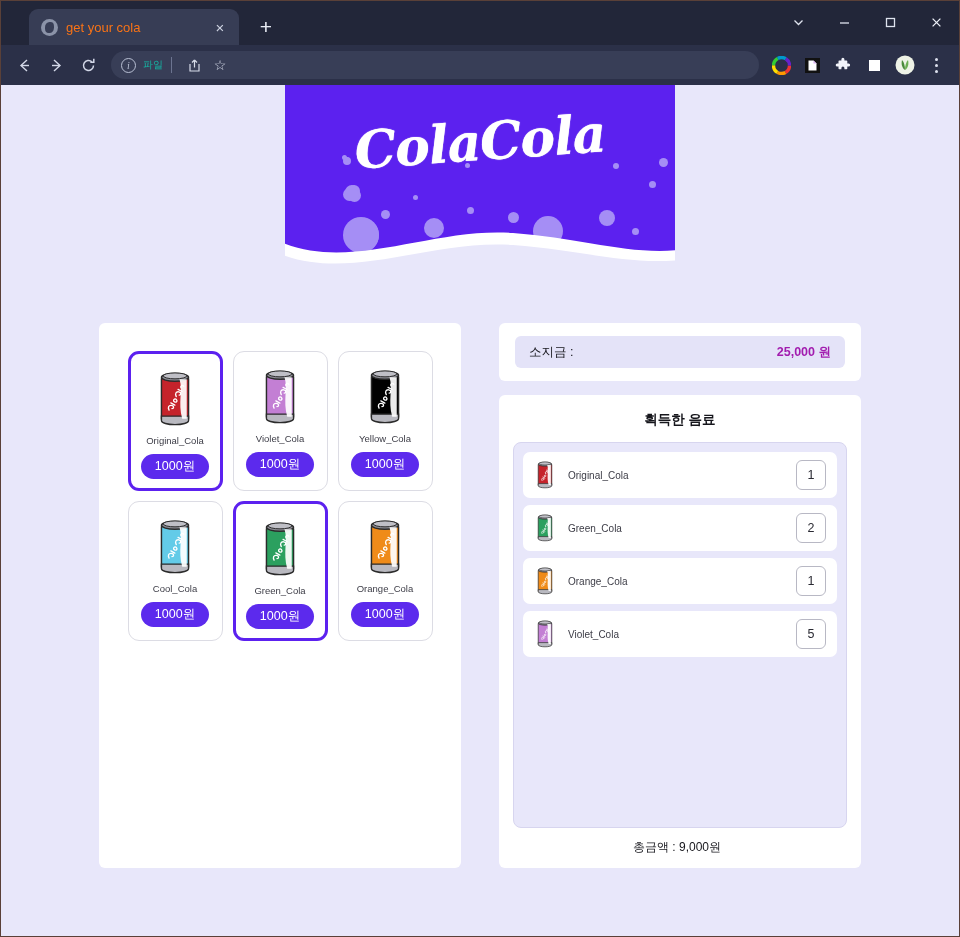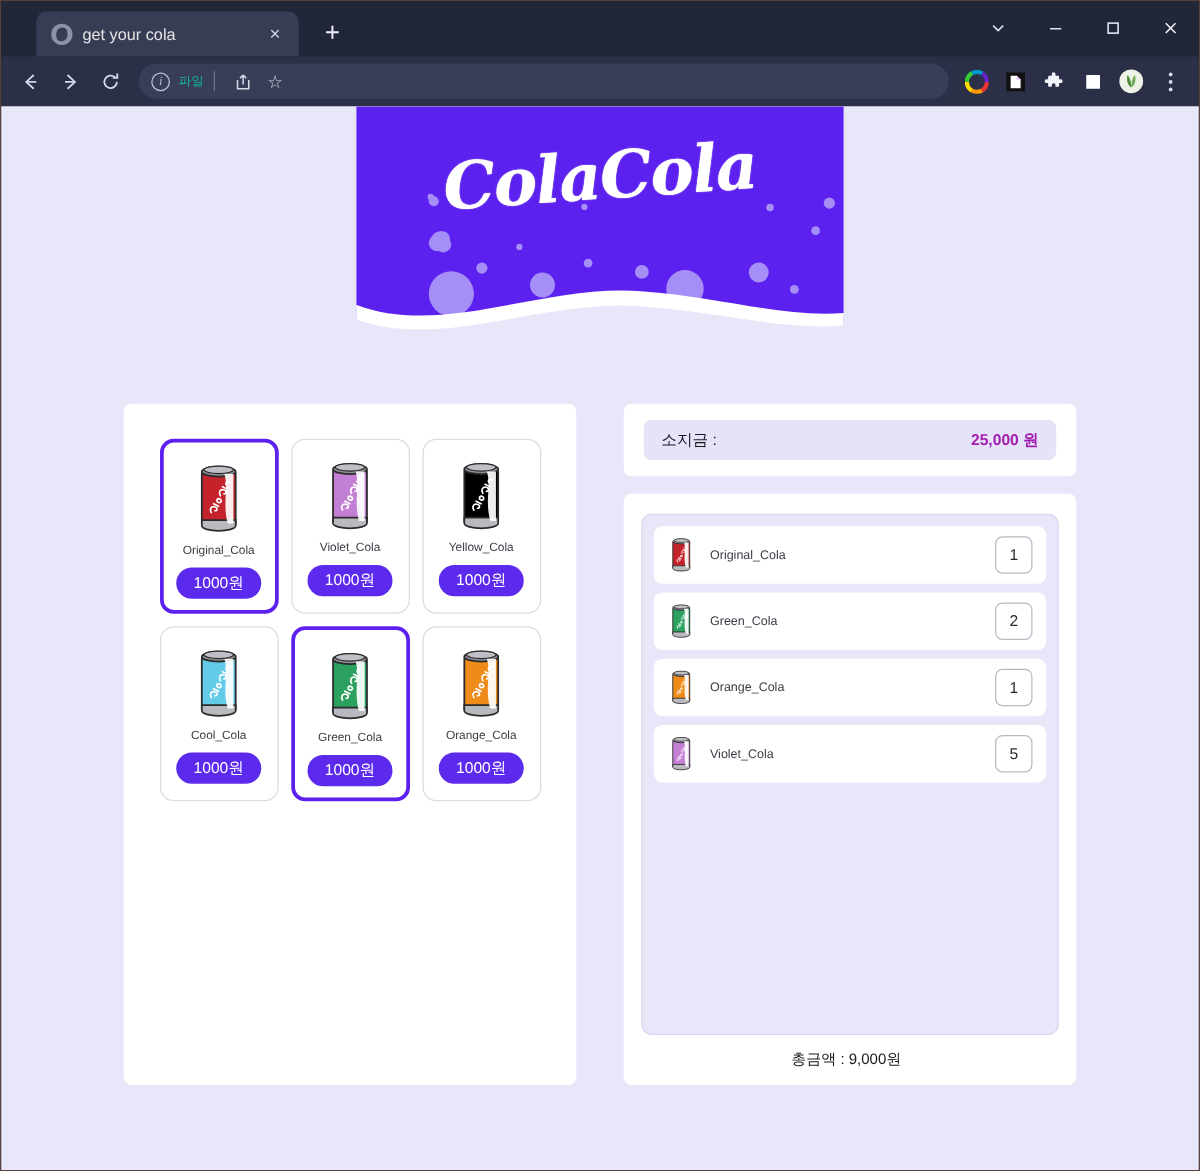--- a/index.html
+++ b/index.html
@@ -15,21 +15,21 @@
              background: #202437; border: 1px solid #5a4038; }
 
   .tabstrip { height: 44px; background: #222639; display: flex; align-items: flex-end;
               position: relative; flex: 0 0 44px; }
   .tab { margin-left: 28px; width: 210px; height: 36px; background: #373d55;
          border-radius: 9px 9px 0 0; display: flex; align-items: center; padding: 0 8px; }
   .tab-favicon { width: 17px; height: 17px; border-radius: 50%;
                  background: #8b93a8; margin: 0 8px 0 4px; position: relative; flex:0 0 17px; }
   .tab-favicon::after { content: ""; position: absolute; left: 4px; top: 3px; width: 9px; height: 11px;
                         border-radius: 50% 40% 50% 40%; background: #373d55; }
-  .tab-title { color: #e5e5e5; font-size: 13px; flex: 1; white-space: nowrap;
+  .tab-title { color: #f97316; font-size: 13px; flex: 1; white-space: nowrap;
                overflow: hidden; text-overflow: ellipsis; }
   .tab-close { color: #cfd4e2; font-size: 15px; width: 22px; text-align: center; line-height: 1; }
   .newtab { color: #e9ecf5; font-size: 21px; margin-left: 14px; margin-bottom: 6px;
             width: 26px; text-align: center; font-weight: 300; }
   .wincontrols { position: absolute; right: 0; top: 0; height: 42px; display: flex;
                  align-items: center; }
   .wc { width: 46px; height: 42px; display: flex; align-items: center; justify-content: center;
         color: #dfe3ee; font-size: 13px; }
   .wc svg { display: block; }
 
@@ -387,20 +387,21 @@
       <div class="rightcol">
 
         <div class="wallet">
           <div class="wallet-inner">
             <div class="wallet-label">소지금 :</div>
             <div class="wallet-amount">25,000 원</div>
           </div>
         </div>
 
         <div class="acquired">
+          <div class="acq-title">획득한 음료</div>
           <div class="acq-list" id="acq-list">
               <div class="acq-row">
                 <div class="acq-can">
                   <svg width="20" height="28" viewBox="0 0 44 62">
     <rect x="7" y="7" width="30" height="48" rx="2" fill="#c5232b" stroke="#2b2b2b" stroke-width="1.6"></rect>
     <ellipse cx="22" cy="7" rx="15" ry="4.4" fill="#8d8d95" stroke="#2b2b2b" stroke-width="1.6"></ellipse>
     <ellipse cx="22" cy="5.4" rx="13" ry="3.3" fill="#bfbfc6" stroke="#2b2b2b" stroke-width="1.1"></ellipse>
     <path d="M7 50 h30 v5 a15 4.4 0 0 1 -30 0 z" fill="#b9b9c0" stroke="#2b2b2b" stroke-width="1.5"></path>
     <path d="M27 9 C31 22 25 34 30 53 L35 53 L35 9 Z" fill="#ffffff" opacity="0.92"></path>
     <g transform="rotate(-62 22 31)" fill="none" stroke="#ffffff" stroke-width="1.5" stroke-linecap="round">

